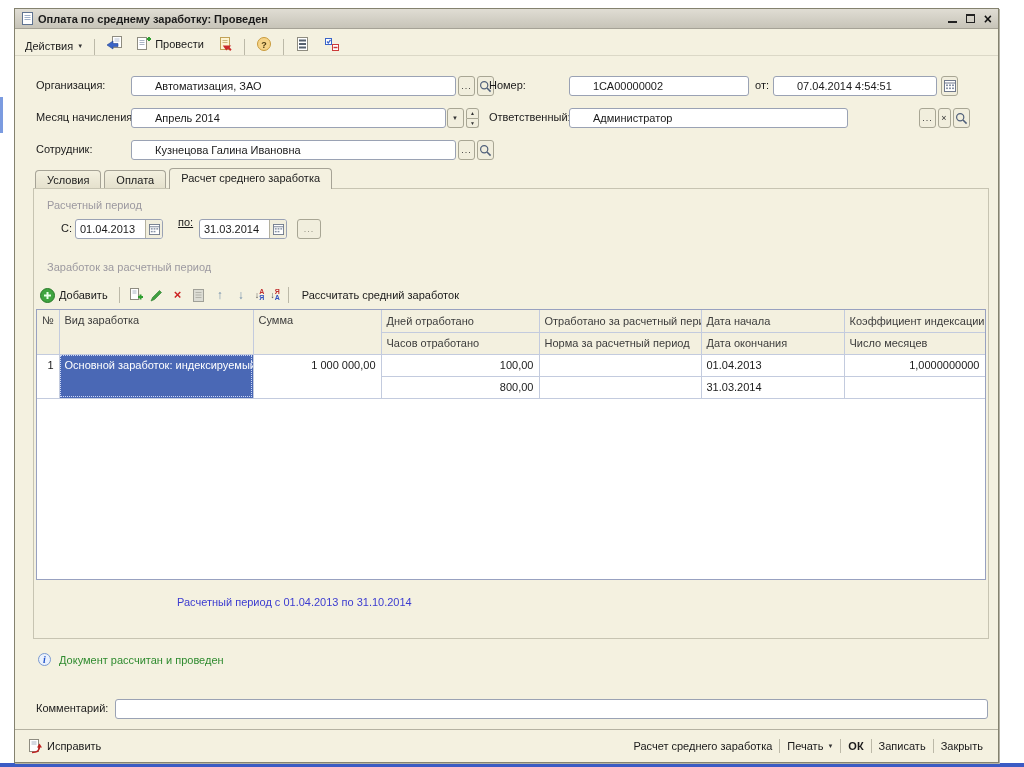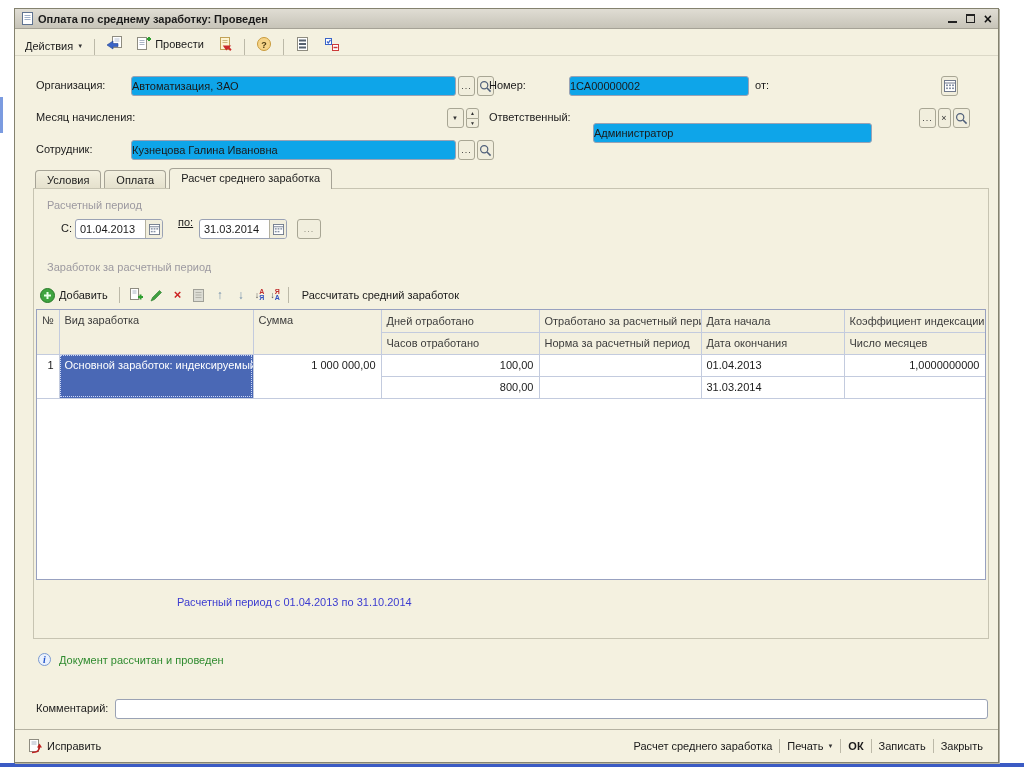--- a/index.html
+++ b/index.html
@@ -32,22 +32,22 @@
   .toolbar { height:27px; display:flex; align-items:flex-end; gap:3px; padding:0 5px;
              border-bottom:1px solid #dbd8c7; }
   .tbtn { display:inline-flex; align-items:center; gap:4px; padding:2px 4px; cursor:default;
           border:1px solid transparent; border-radius:2px; }
   .caret { font-size:6px; color:#333; }
   .tsep { width:1px; height:16px; background:#bcb9a8; margin:0 3px; }
   .icon16 { width:16px; height:16px; display:inline-flex; align-items:center; justify-content:center; }
 
   
   .lbl { position:absolute; white-space:nowrap; }
-  .field { position:absolute; height:20px; background:#0ea5e9; border:1px solid #9aa2b4;
-           border-radius:3px; display:flex; align-items:center; padding:0 0;
+  .field { position:absolute; height:20px; background:#ffffff; border:1px solid #9aa2b4;
+           border-radius:3px; display:flex; align-items:center; padding:0 23px;
            white-space:nowrap; overflow:hidden; }
   .mini { position:absolute; height:20px; width:17px; display:inline-flex; align-items:center;
           justify-content:center; background:#f1eedd; border:1px solid #a8a694;
           border-radius:3px; font-size:9px; color:#333; letter-spacing:1px; }
   .mini.gray { color:#8f8d80; }
   .spinner { position:absolute; width:13px; height:20px; display:flex; flex-direction:column; }
   .spin-b { flex:1; display:flex; align-items:center; justify-content:center; font-size:5px;
             background:#f1eedd; border:1px solid #a8a694; color:#333; }
   .spin-b:first-child { border-radius:3px 3px 0 0; }
   .spin-b:last-child { border-radius:0 0 3px 3px; border-top:none; }
@@ -220,44 +220,46 @@
   <span class="mini" style="left:462px; top:67px;">
       <svg width="13" height="13" viewBox="0 0 13 13">
         <circle cx="5.2" cy="5.2" r="3.6" fill="none" stroke="#50607a" stroke-width="1.2"></circle>
         <line x1="8" y1="8" x2="11.6" y2="11.6" stroke="#50607a" stroke-width="1.5"></line>
       </svg>
     </span>
 
   <span class="lbl" style="left:474px; top:70px;">Номер:</span>
   <div class="field" style="left:554px; top:67px; width:180px;">1СА00000002</div>
   <span class="lbl" style="left:740px; top:70px;">от:</span>
+  <div class="field" style="left:758px; top:67px; width:164px;">07.04.2014 4:54:51</div>
   <span class="mini" style="left:926px; top:67px;">
     <svg width="12" height="12" viewBox="0 0 12 12">
         <rect x="0.5" y="0.5" width="11" height="11" fill="#fff" stroke="#70798c"></rect>
         <line x1="0.5" y1="3" x2="11.5" y2="3" stroke="#70798c"></line>
         <rect x="2" y="4.5" width="2" height="1.6" fill="#8792a6"></rect>
         <rect x="5" y="4.5" width="2" height="1.6" fill="#8792a6"></rect>
         <rect x="8" y="4.5" width="2" height="1.6" fill="#8792a6"></rect>
         <rect x="2" y="7.5" width="2" height="1.6" fill="#8792a6"></rect>
         <rect x="5" y="7.5" width="2" height="1.6" fill="#8792a6"></rect>
         <rect x="8" y="7.5" width="2" height="1.6" fill="#8792a6"></rect>
       </svg>
   </span>
 
   <span class="lbl" style="left:21px; top:102px;">Месяц начисления:</span>
+  <div class="field" style="left:116px; top:99px; width:315px;">Апрель 2014</div>
   <span class="mini" style="left:432px; top:99px;">
       <span class="caret">▼</span>
     </span>
   <span class="spinner" style="left:451px; top:99px;">
     <span class="spin-b">▲</span>
     <span class="spin-b">▼</span>
   </span>
 
   <span class="lbl" style="left:474px; top:102px;">Ответственный:</span>
-  <div class="field" style="left:578px; top:99px; width:279px;margin-top:15px;">Администратор</div>
+  <div class="field" style="left:554px; top:99px; width:279px;">Администратор</div>
   <span class="mini" style="left:904px; top:99px;">...</span>
   <span class="mini" style="left:923px; top:99px; width:13px;">×</span>
   <span class="mini" style="left:938px; top:99px;">
       <svg width="13" height="13" viewBox="0 0 13 13">
         <circle cx="5.2" cy="5.2" r="3.6" fill="none" stroke="#50607a" stroke-width="1.2"></circle>
         <line x1="8" y1="8" x2="11.6" y2="11.6" stroke="#50607a" stroke-width="1.5"></line>
       </svg>
     </span>
 
   <span class="lbl" style="left:21px; top:134px;">Сотрудник:</span>

